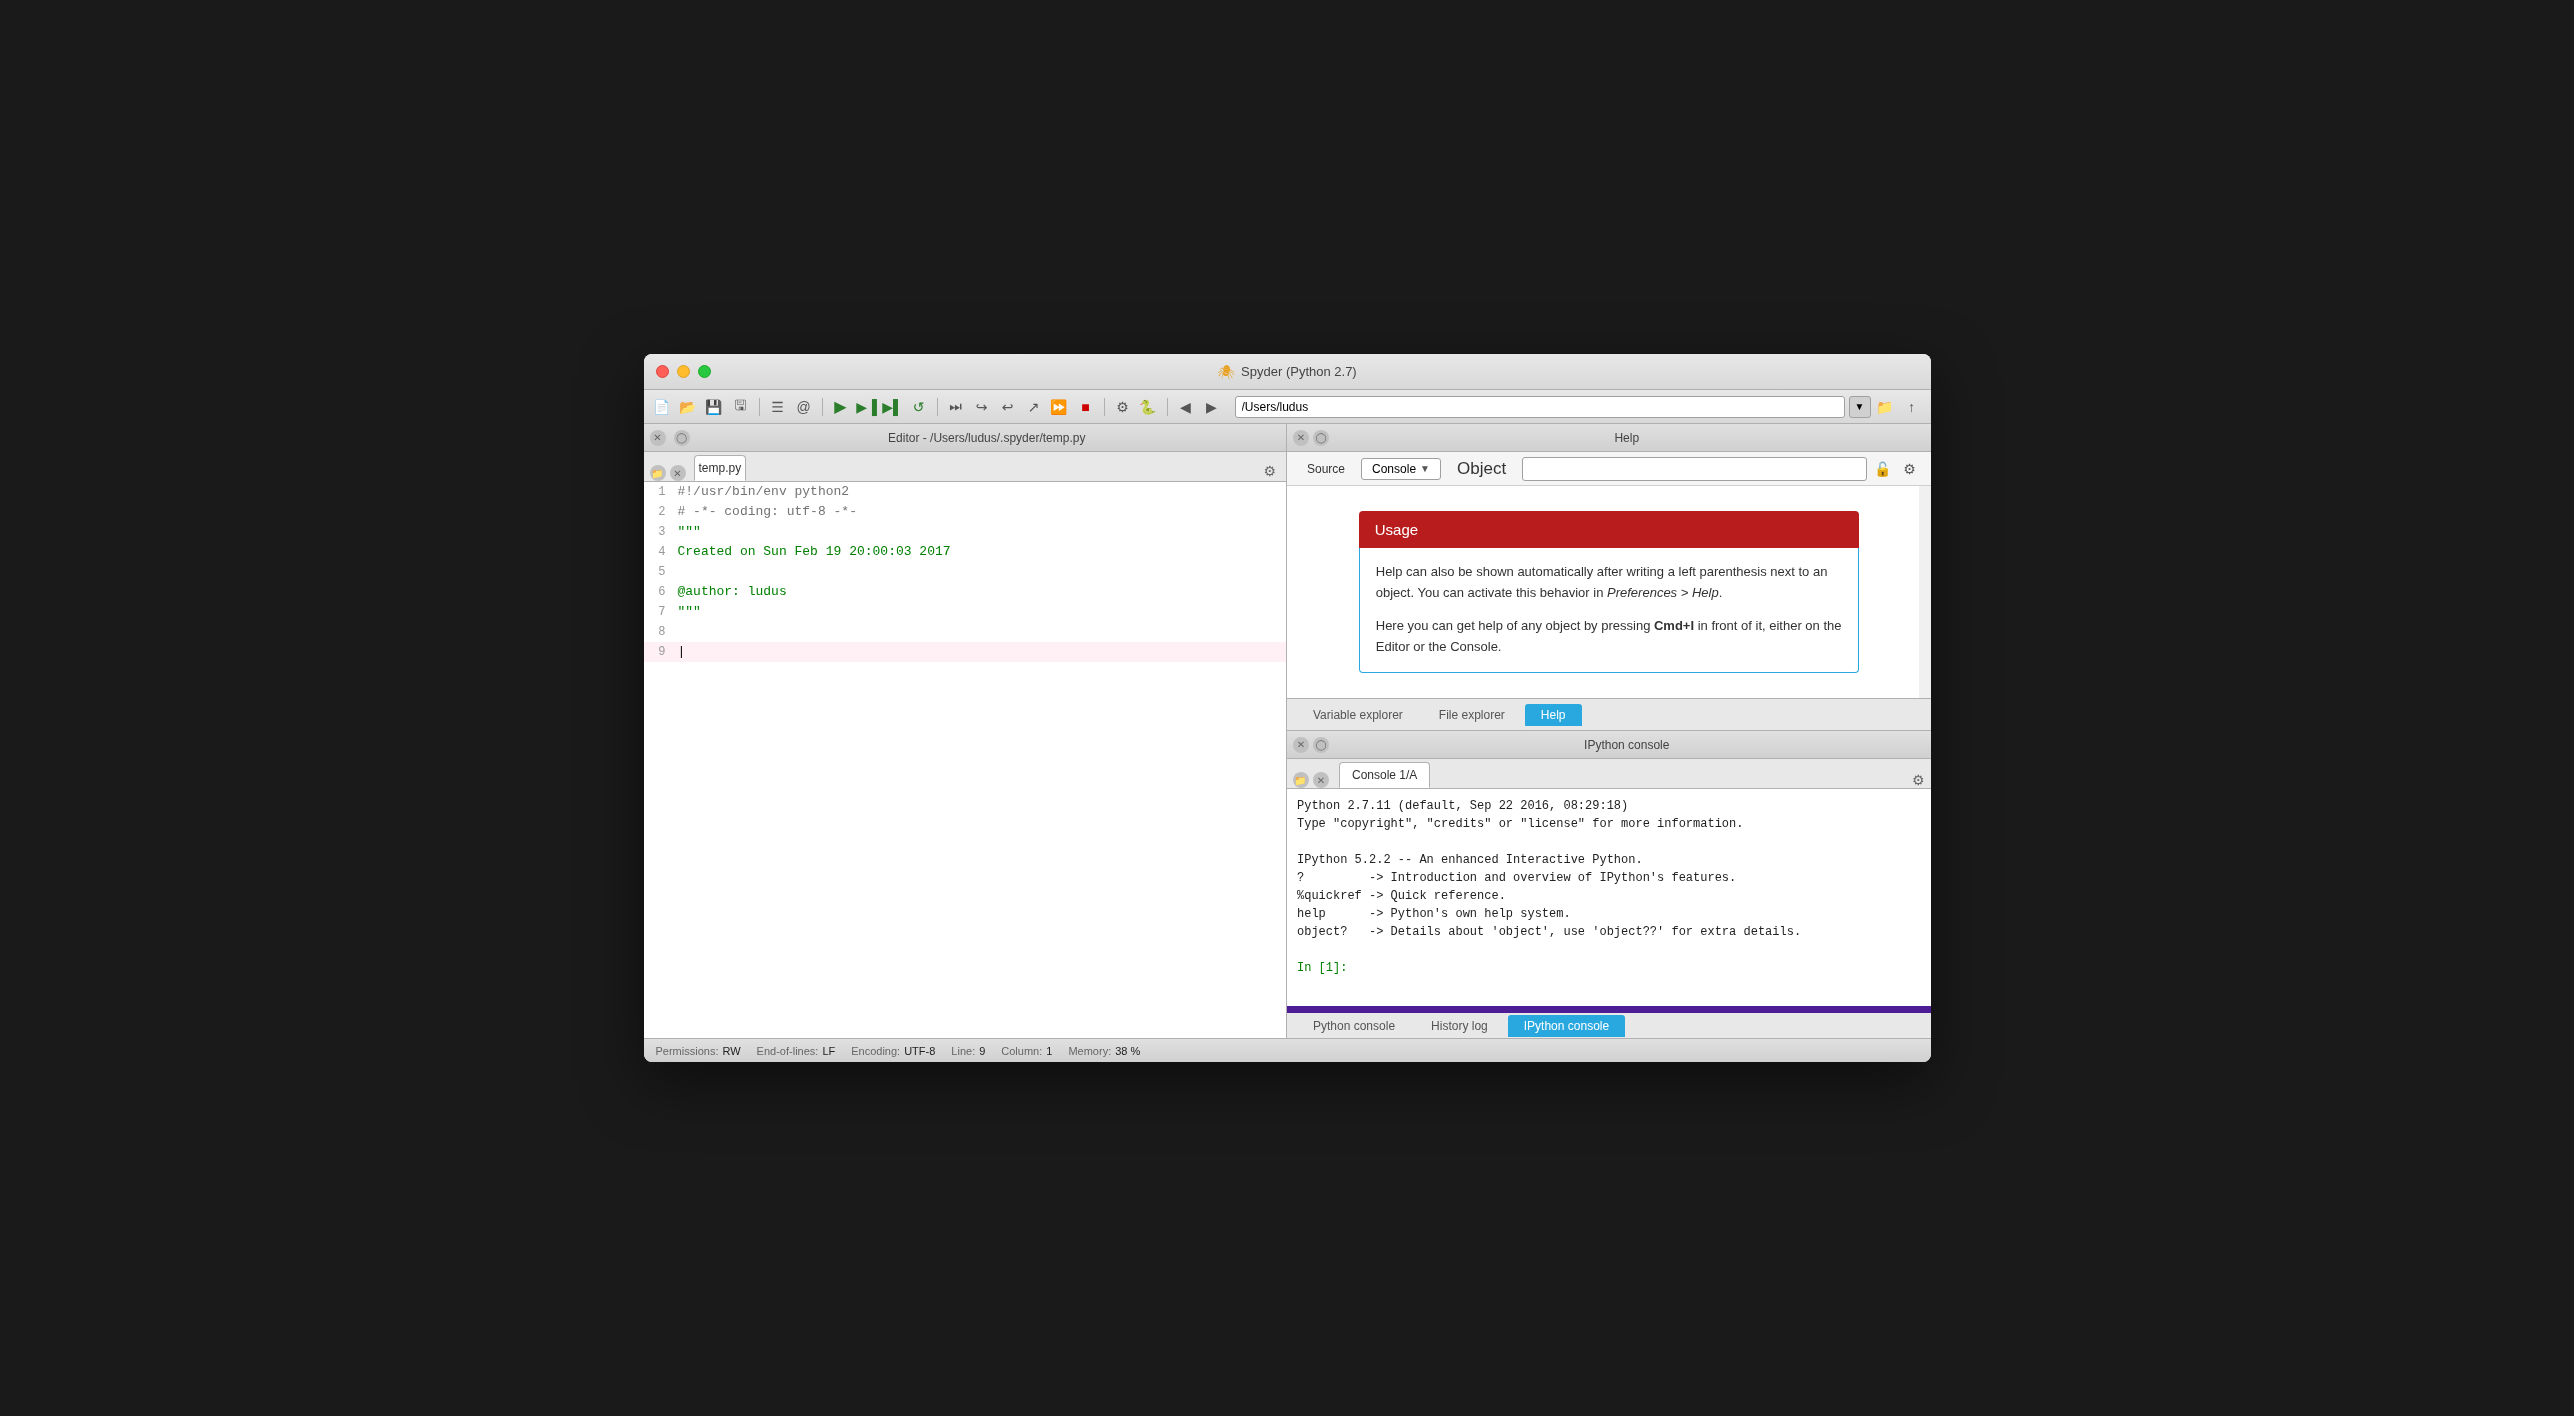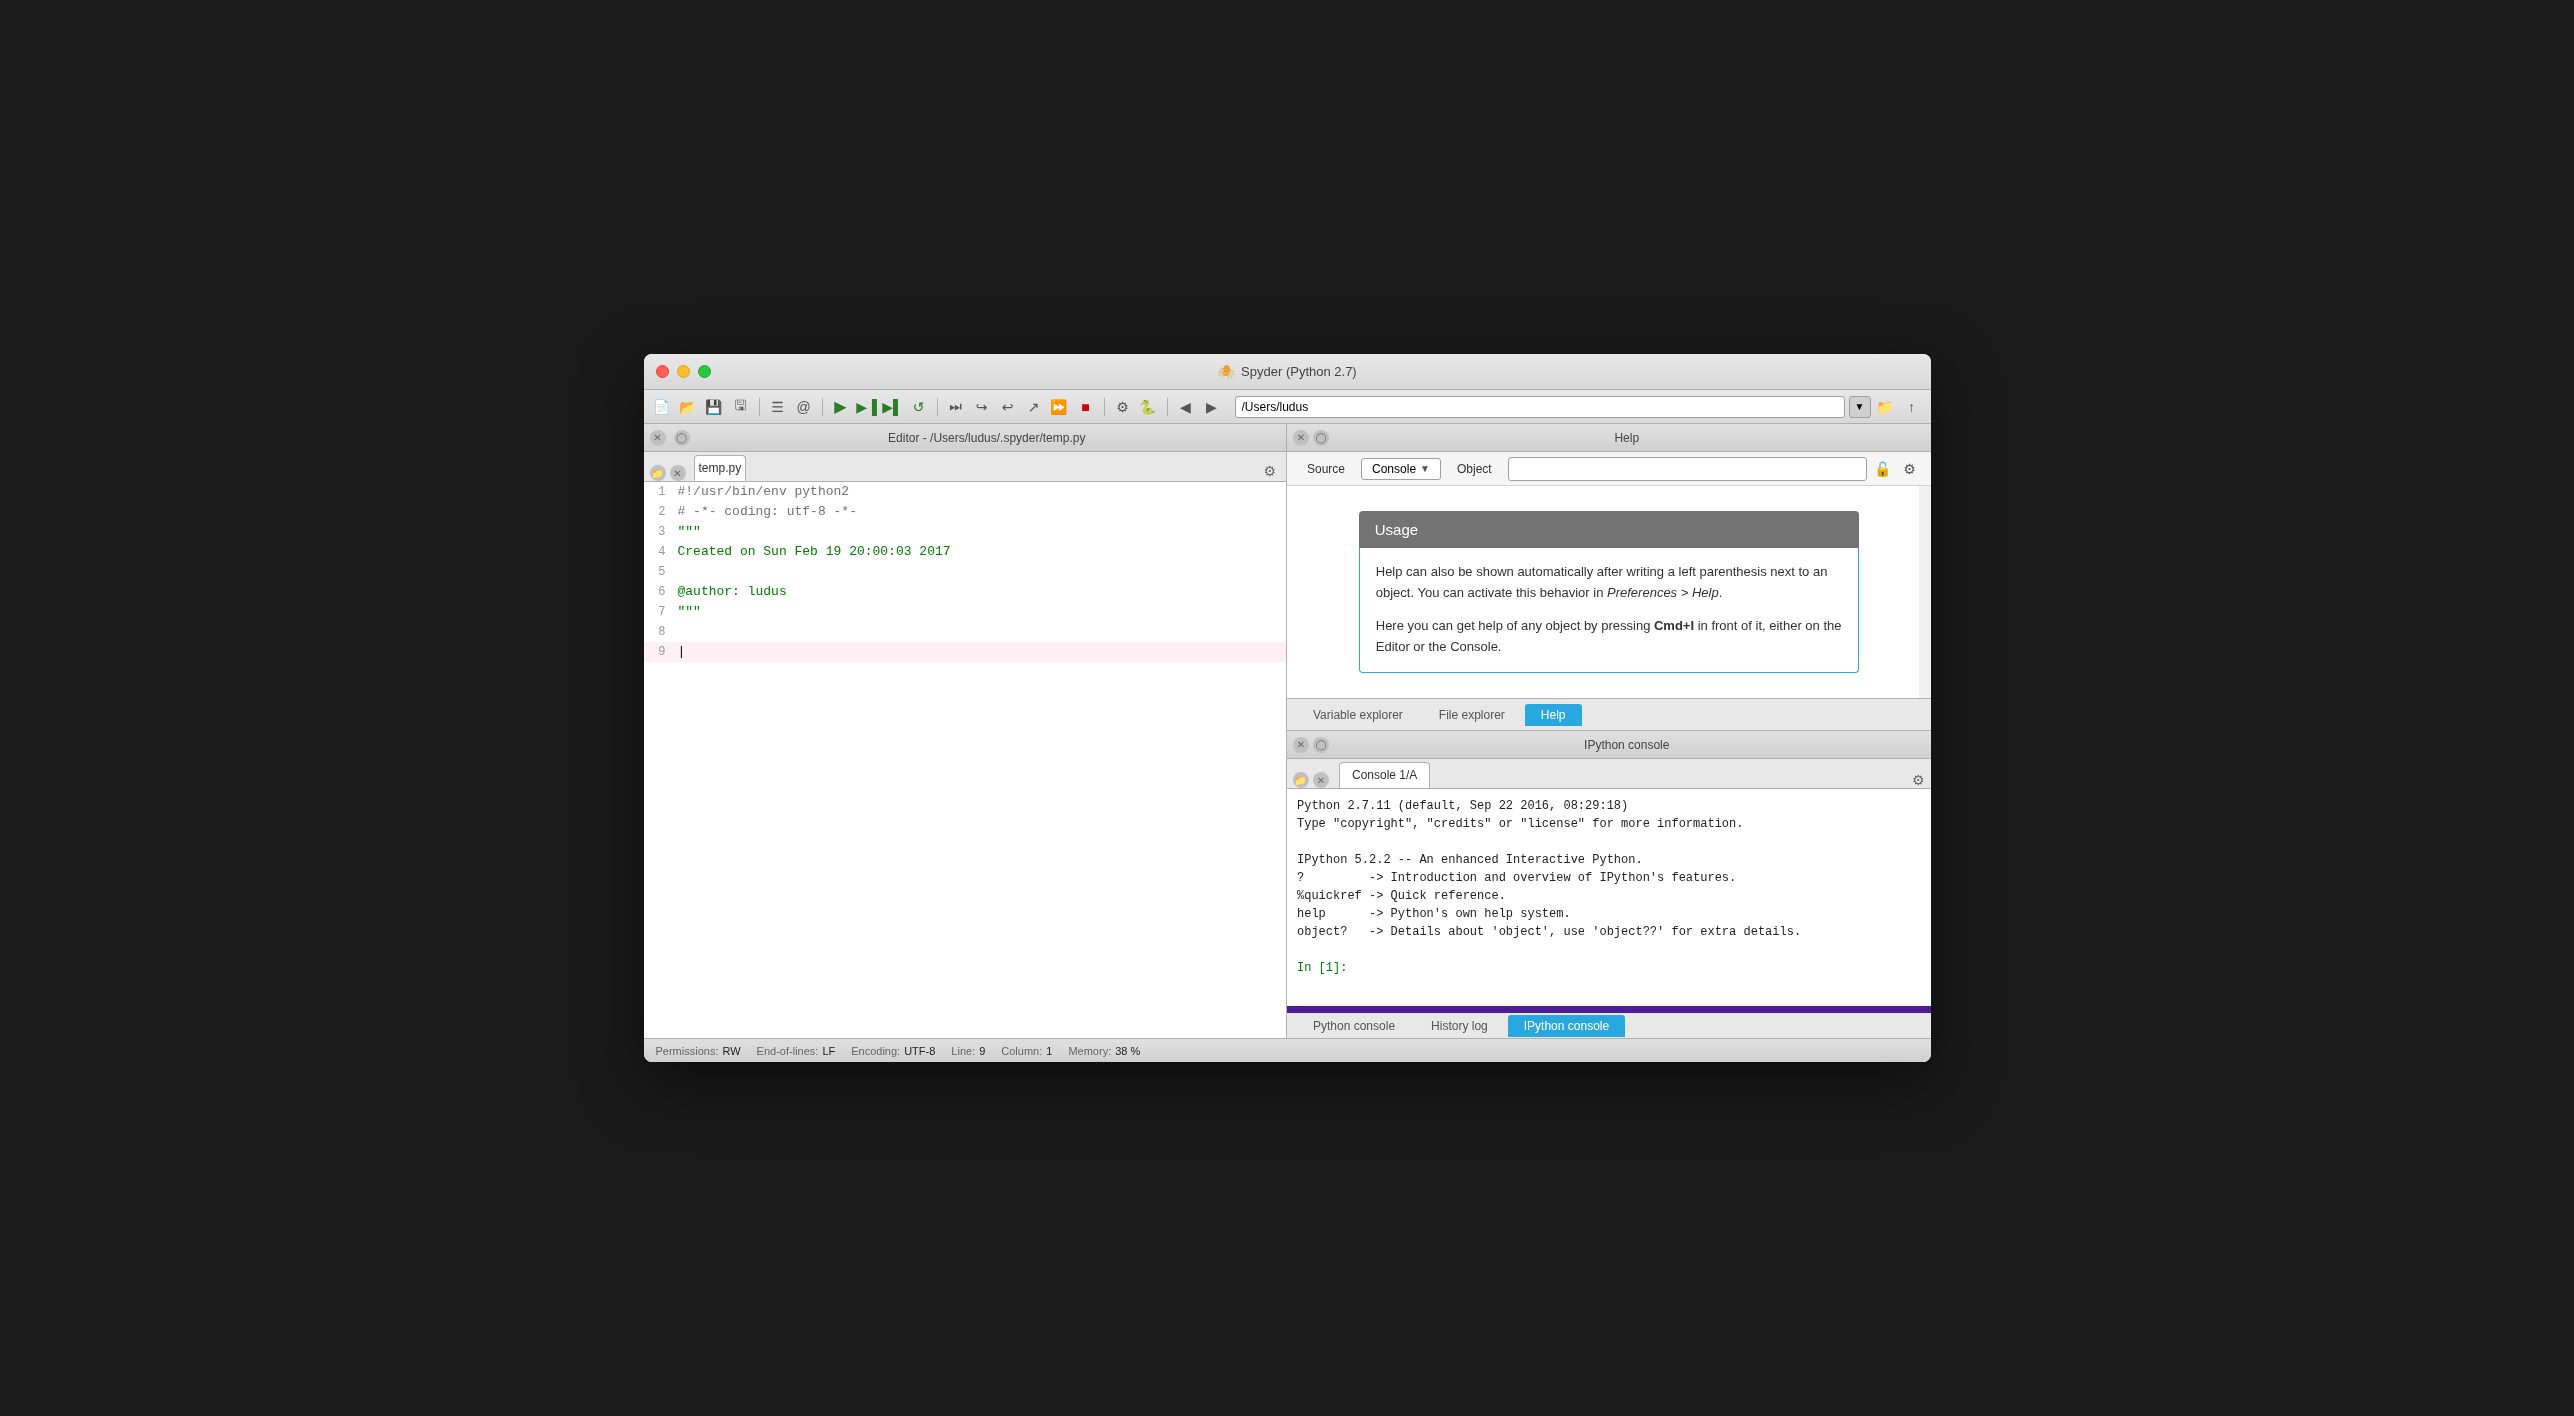--- a/index.html
+++ b/index.html
@@ -296,21 +296,21 @@
       background: white;
       border: 1px solid #a0a0a0;
       border-radius: 3px;
       cursor: pointer;
       display: flex;
       align-items: center;
       gap: 4px;
     }
     .help-object-btn {
       padding: 3px 10px;
-      font-size: 12px;
+      font-size: 17px;
       color: #333;
       cursor: pointer;
     }
     .help-object-input {
       flex: 1;
       height: 24px;
       border: 1px solid #a0a0a0;
       border-radius: 3px;
       padding: 0 6px;
       font-size: 12px;
@@ -337,21 +337,21 @@
       bottom: 0;
       width: 12px;
       background: #f0f0f0;
     }
     .usage-card {
       background: white;
       width: 85%;
       max-width: 500px;
     }
     .usage-header {
-      background: #737373;
+      background: #b91c1c;
       color: white;
       padding: 10px 16px;
       font-size: 15px;
       font-weight: 500;
       border-radius: 4px 4px 0 0;
     }
     .usage-body {
       border: 1px solid #29a8e0;
       border-top: none;
       padding: 14px 16px;

